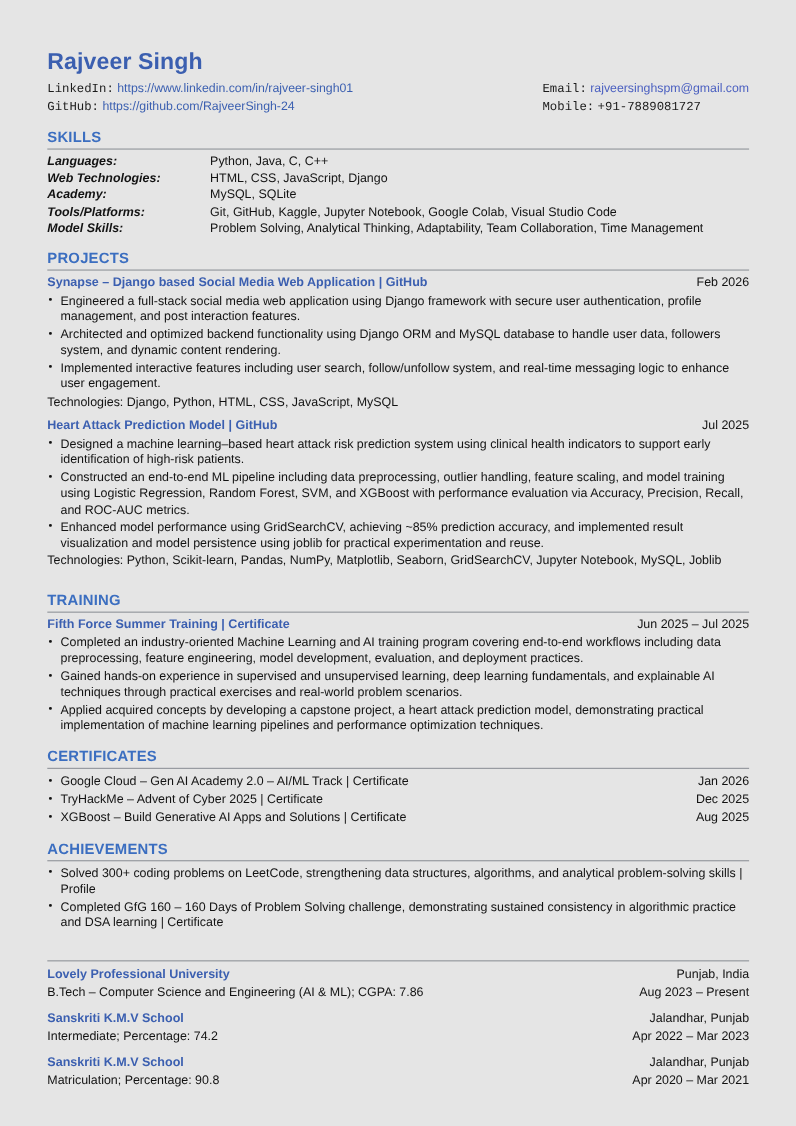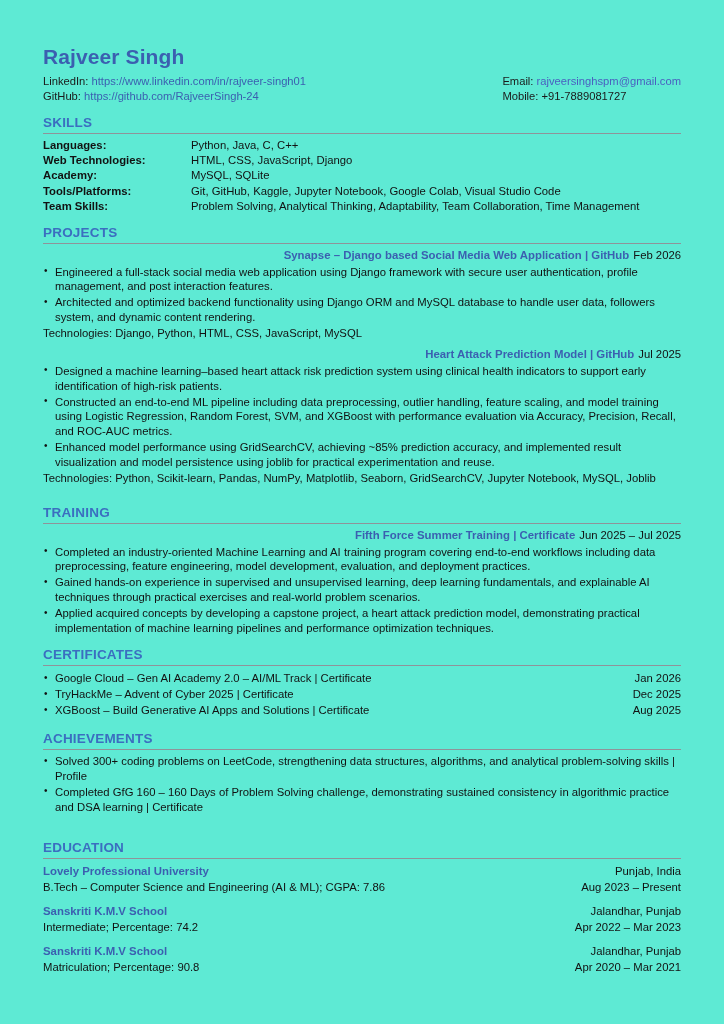--- a/index.html
+++ b/index.html
@@ -8,21 +8,21 @@
     padding: 0;
     background: #b8b8b8;
   }
   body {
     font-family: "Liberation Sans", sans-serif;
     -webkit-font-smoothing: antialiased;
   }
   .page {
     width: 724px;
     height: 1024px;
-    background: #5eead4;
+    background: #e5e5e5;
     position: relative;
     overflow: hidden;
     padding: 16px;
     margin: 0 auto;
   }
   .content {
     position: absolute;
     left: 43px;
     top: 44px;
     width: 638px;
@@ -41,21 +41,21 @@
     display: flex;
     justify-content: space-between;
     align-items: flex-start;
     font-size: 11.2px;
     color: #1a1a1a;
     line-height: 15px;
   }
   .contact-left { text-align: left; }
   .contact-right { text-align: left; }
   .contact-line { white-space: nowrap; }
-  .lbl { color: #1a1a1a; }
+  .lbl { color: #1a1a1a; font-family: Liberation Mono, monospace; }
   .link {
     color: #3b5fb0;
     text-decoration: none;
   }
   .link.mail { color: #4a5fc0; }
 
   
   .section { margin-top: 13px; }
   .section-title {
     font-size: 13.5px;
@@ -74,31 +74,31 @@
 
   
   .skills-table { width: 100%; border-collapse: collapse; }
   .skills-table td {
     font-size: 11.3px;
     color: #121212;
     line-height: 15.2px;
     padding: 0;
     vertical-align: top;
   }
-  .sk-label { width: 148px; font-weight: bold; white-space: nowrap; }
+  .sk-label { width: 148px; font-weight: bold; white-space: nowrap; font-style: italic; }
   .sk-value { }
 
   
   .entry { margin-top: 2px; }
   .entry + .entry { margin-top: 7px; }
   .entry-head {
     display: flex;
-    justify-content: flex-end;
+    justify-content: space-between;
     align-items: baseline;
-    gap: 4px;
+    gap: 16px;
   }
   .entry-title {
     font-size: 11.4px;
     font-weight: bold;
     color: #3b5fb0;
     line-height: 15.5px;
   }
   .entry-date {
     font-size: 11.3px;
     color: #121212;
@@ -250,39 +250,40 @@
           </tr>
           <tr>
             <td class="sk-label">Academy:</td>
             <td class="sk-value">MySQL, SQLite</td>
           </tr>
           <tr>
             <td class="sk-label">Tools/Platforms:</td>
             <td class="sk-value">Git, GitHub, Kaggle, Jupyter Notebook, Google Colab, Visual Studio Code</td>
           </tr>
           <tr>
-            <td class="sk-label">Team Skills:</td>
+            <td class="sk-label">Model Skills:</td>
             <td class="sk-value">Problem Solving, Analytical Thinking, Adaptability, Team Collaboration, Time Management</td>
           </tr>
         </tbody>
       </table>
     </div>
 
     <div class="section sec-projects">
       <div class="section-title">PROJECTS</div>
       <hr class="rule">
 
       <div class="entry">
         <div class="entry-head">
           <div class="entry-title">Synapse – Django based Social Media Web Application | GitHub</div>
           <div class="entry-date">Feb 2026</div>
         </div>
         <ul class="bullets">
           <li>Engineered a full-stack social media web application using Django framework with secure user authentication, profile management, and post interaction features.</li>
           <li>Architected and optimized backend functionality using Django ORM and MySQL database to handle user data, followers system, and dynamic content rendering.</li>
+          <li>Implemented interactive features including user search, follow/unfollow system, and real-time messaging logic to enhance user engagement.</li>
         </ul>
         <div class="tech-line">Technologies: Django, Python, HTML, CSS, JavaScript, MySQL</div>
       </div>
 
       <div class="entry">
         <div class="entry-head">
           <div class="entry-title">Heart Attack Prediction Model | GitHub</div>
           <div class="entry-date">Jul 2025</div>
         </div>
         <ul class="bullets">
@@ -332,21 +333,20 @@
     <div class="section sec-achievements">
       <div class="section-title">ACHIEVEMENTS</div>
       <hr class="rule">
       <ul class="bullets">
         <li>Solved 300+ coding problems on LeetCode, strengthening data structures, algorithms, and analytical problem-solving skills | Profile</li>
         <li>Completed GfG 160 – 160 Days of Problem Solving challenge, demonstrating sustained consistency in algorithmic practice and DSA learning | Certificate</li>
       </ul>
     </div>
 
     <div class="section sec-education">
-      <div class="section-title">EDUCATION</div>
       <hr class="rule">
 
       <div class="edu-entry">
         <div class="edu-row">
           <div class="edu-school">Lovely Professional University</div>
           <div class="edu-place">Punjab, India</div>
         </div>
         <div class="edu-row">
           <div class="edu-degree">B.Tech – Computer Science and Engineering (AI &amp; ML); CGPA: 7.86</div>
           <div class="edu-dates">Aug 2023 – Present</div>

